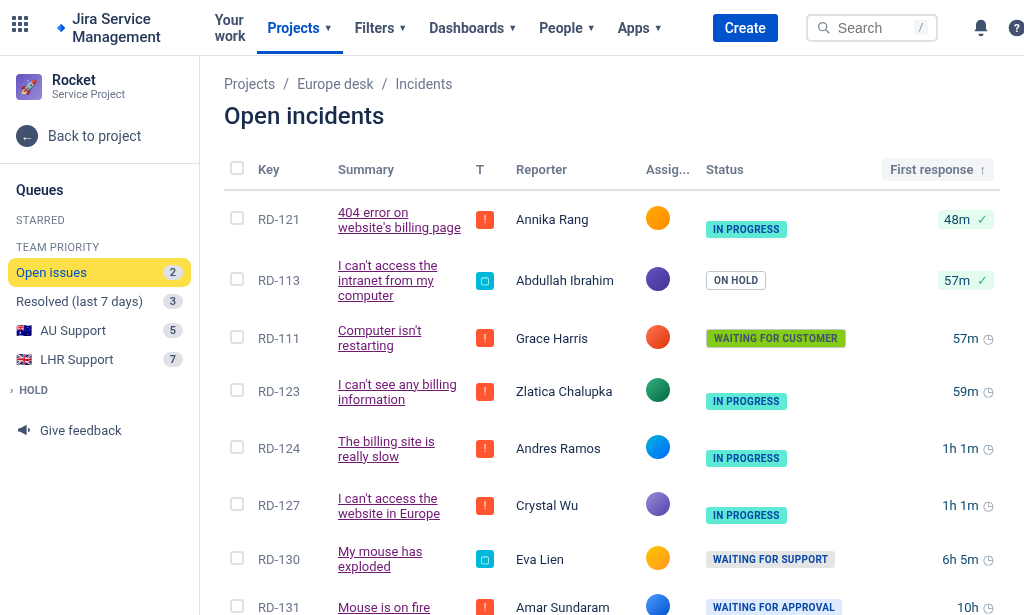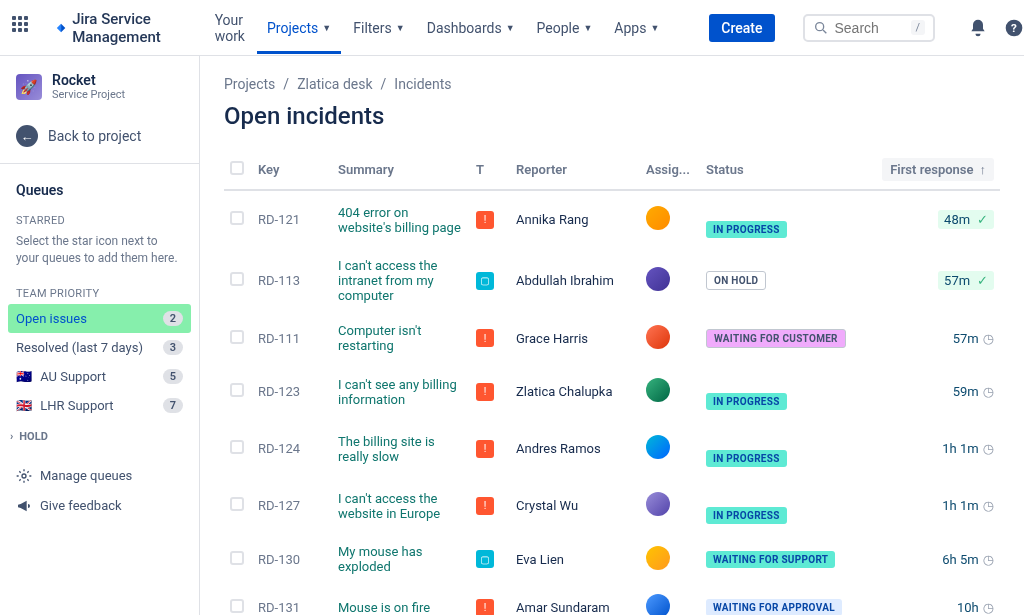--- a/index.html
+++ b/index.html
@@ -3,21 +3,21 @@
 <meta charset="utf-8">
 <style>
   * { box-sizing: border-box; margin: 0; padding: 0; }
   body { font-family: -apple-system, BlinkMacSystemFont, "Segoe UI", Roboto, sans-serif; font-size: 14px; color: #172B4D; background: #fff; }
   .topnav { display: flex; align-items: center; height: 56px; padding: 0 12px; border-bottom: 1px solid #DFE1E6; gap: 20px; }
   .app-switcher { width: 24px; height: 24px; display: grid; grid-template-columns: repeat(3,4px); grid-template-rows: repeat(3,4px); gap: 2px; cursor: pointer; margin-right: 8px; }
   .app-switcher span { background: #42526E; border-radius: 1px; }
   .logo { display: flex; align-items: center; gap: 6px; font-weight: 500; color: #253858; margin-right: 16px; font-size: 15px; }
   .logo svg { width: 18px; height: 18px; }
   .nav-items { display: flex; align-items: center; gap: 2px; }
-  .nav-item { padding: 6px 10px; color: #42526E; cursor: pointer; border-radius: 3px; display: flex; align-items: center; gap: 4px; font-weight: 400; font-size: 14px; }
+  .nav-item { padding: 6px 10px; color: #42526E; cursor: pointer; border-radius: 3px; display: flex; align-items: center; gap: 4px; font-weight: 700; font-size: 14px; }
   .nav-item.active { color: #0052CC; border-bottom: 3px solid #0052CC; border-radius: 0; padding-bottom: 15px; padding-top: 18px; }
   .chevron-down { font-size: 9px; color: #42526E; }
   .spacer { flex: 1; }
   .create-btn { background: #0052CC; color: #fff; padding: 6px 12px; border-radius: 3px; font-weight: 500; cursor: pointer; margin-right: 8px; }
   .search-box { display: flex; align-items: flex-start; background: #fff; border: 2px solid #DFE1E6; border-radius: 5px; padding: 4px 8px; width: 150px; gap: 6px; color:#7A869A; }
   .search-box input { border: none; outline: none; flex: 1; font-size: 14px; color:#172B4D; width: 70px; }
   .search-kbd { background:#F4F5F7; border-radius:3px; padding:1px 5px; font-size:11px; color:#7A869A; }
   .top-icons { display: flex; align-items: center; gap: 14px; margin-left: 12px; }
   .top-icon { width: 22px; height: 22px; color: #42526E; cursor: pointer; display:flex; align-items:center; justify-content:center; }
   .avatar-top { width: 26px; height: 26px; border-radius: 50%; background: linear-gradient(135deg,#36B37E,#00875A); cursor:pointer; }
@@ -28,48 +28,48 @@
   .project-icon { width: 26px; height: 26px; border-radius: 4px; background: linear-gradient(135deg,#6554C0,#998DD9); display:flex; align-items:center; justify-content:center; color:#fff; font-size:14px; }
   .project-name { font-weight: 600; font-size: 14px; }
   .project-type { font-size: 11px; color: #6B778C; }
   .back-link { display: flex; align-items: center; gap: 10px; padding: 8px; color: #42526E; cursor:pointer; border-radius:3px; }
   .back-circle { width:22px; height:22px; border-radius:50%; background:#42526E; color:#fff; display:flex; align-items:center; justify-content:center; font-size:13px; }
   .sb-divider { border-top: 1px solid #DFE1E6; margin: 8px -8px 12px -8px; }
   .sb-section-title { font-weight:600; padding: 6px 8px; }
   .sb-subheading { font-size: 11px; font-weight: 400; color:#6B778C; text-transform: uppercase; padding: 10px 8px 4px 8px; letter-spacing: 0.3px; }
   .sb-help { font-size: 12px; color:#6B778C; padding: 2px 8px 10px 8px; line-height:1.4; }
   .sb-item { display:flex; align-items:center; justify-content:space-between; padding: 7px 8px; border-radius: 3px; cursor:pointer; color:#42526E; font-size:13px; }
-  .sb-item.selected { background:#86efac; color:#0052CC; }
+  .sb-item.selected { background:#fde047; color:#0052CC;border-radius:8px; }
   .sb-item-left { display:flex; align-items:center; gap:8px; }
   .flag { font-size: 13px; }
   .count-pill { background:#DFE1E6; color:#42526E; border-radius: 10px; padding: 1px 7px; font-size: 11px; font-weight:600; }
   .sb-other { display:flex; align-items:center; gap:6px; padding: 10px 8px 0 2px; font-size:11px; font-weight:700; color:#6B778C; cursor:pointer; }
   .sb-footer { margin-top: 18px; }
   .sb-footer .sb-item { color:#42526E; gap:10px; }
 
   .main { flex:1; padding: 20px 24px; overflow-y:auto; }
   .breadcrumb { display:flex; gap:8px; color:#6B778C; font-size:14px; margin-bottom: 10px; }
   .breadcrumb a { color:#6B778C; text-decoration:none; cursor:pointer; }
   .page-title { font-size: 24px; font-weight:500; color:#172B4D; margin-bottom: 20px; }
   table { width:100%; border-collapse: collapse; }
   th { text-align:left; font-weight:600; color:#6B778C; font-size:13px; padding: 8px 6px; border-bottom: 2px solid #DFE1E6; }
   th.right { text-align:right; }
   td { padding: 10px 6px; font-size:13px; color:#172B4D; vertical-align: middle; }
   .cb { width:14px; height:14px; border:2px solid #DFE1E6; border-radius:3px; cursor:pointer; display:inline-block; }
   .key { color:#6B778C; }
-  .summary { color:#0f766e; cursor:pointer; }
+  .summary { color:#701a75; cursor:pointer;text-decoration:underline; }
   .type-badge { width:18px; height:18px; border-radius:3px; display:inline-flex; align-items:center; justify-content:center; color:#fff; font-size:10px; }
   .type-red { background:#FF5630; }
   .type-teal { background:#00B8D9; }
   .user-avatar { width:24px; height:24px; border-radius:50%; display:inline-block; background:#ccc; }
   .status { display:inline-block; font-size:10px; font-weight:700; padding:3px 7px; border-radius:3px; text-transform:uppercase; letter-spacing:0.3px; }
   .status.inprogress { background:#5eead4; color:#0747A6;margin-top:20px; }
   .status.onhold { background:#fff; color:#42526E; border:1px solid #C1C7D0; }
-  .status.waitcust { background:#f0abfc; color:#42526E; border:1px solid #C1C7D0; }
-  .status.waitsup { background:#5eead4; color:#0747A6; }
+  .status.waitcust { background:#84cc16; color:#42526E; border:1px solid #C1C7D0; }
+  .status.waitsup { background:#e5e5e5; color:#0747A6; }
   .status.waitapp { background:#DEEBFF; color:#0747A6; }
   .resp-cell { text-align:right; white-space:nowrap; }
   .resp-val { color:#0c4a6e; }
   .resp-check { color:#36B37E; margin-left:4px; }
   .resp-clock { color:#97A0AF; margin-left:4px; }
   .resp-badge { background:#E3FCEF; border-radius:3px; padding:2px 6px; display:inline-flex; align-items:center; gap:3px; }
   .sort-arrow { margin-left:2px; }
   .th-firstresp { background:#F4F5F7; padding:4px 8px; border-radius:3px; display:inline-flex; align-items:center; gap:4px; }
   .avatar-0{background:linear-gradient(135deg,#FFAB00,#FF8B00);}
   .avatar-1{background:linear-gradient(135deg,#6554C0,#403294);}
@@ -168,21 +168,20 @@
         <div class="project-type">Service Project</div>
       </div>
     </div>
     <div class="back-link">
       <div class="back-circle">←</div>
       <span>Back to project</span>
     </div>
     <div class="sb-divider"></div>
     <div class="sb-section-title">Queues</div>
     <div class="sb-subheading">Starred</div>
-    <div class="sb-help">Select the star icon next to your queues to add them here.</div>
     <div class="sb-subheading">Team Priority</div>
     <div id="team-priority">
         <div class="sb-item selected">
           <div class="sb-item-left">
             <span>Open issues</span>
           </div>
           <span class="count-pill">2</span>
         </div>
         <div class="sb-item">
           <div class="sb-item-left">
@@ -206,42 +205,33 @@
         </div>
       </div>
     <div class="sb-other">
       <span>›</span>
       <span>HOLD</span>
     </div>
     <div class="sb-footer">
       <div class="sb-item">
         <div class="sb-item-left">
           <svg width="16" height="16" viewBox="0 0 24 24">
-              <circle cx="12" cy="12" r="3" fill="none" stroke="#42526E" stroke-width="2"></circle>
-              <path fill="none" stroke="#42526E" stroke-width="2" d="M12 2v3m0 14v3M4 12H1m22 0h-3M5 5l2 2m10 10l2 2M5 19l2-2m10-10l2-2"></path>
-            </svg>
-          <span>Manage queues</span>
-        </div>
-      </div>
-      <div class="sb-item">
-        <div class="sb-item-left">
-          <svg width="16" height="16" viewBox="0 0 24 24">
               <path fill="#42526E" d="M3 10v4l4 1 9 5V4l-9 5-4 1zm15-1a3 3 0 010 6V9z"></path>
             </svg>
           <span>Give feedback</span>
         </div>
       </div>
     </div>
   </div>
 
   <div class="main">
     <div class="breadcrumb" id="breadcrumb">
         <a>Projects</a>
         <span>/</span>
-        <a>Zlatica desk</a>
+        <a>Europe desk</a>
         <span>/</span>
         <a>Incidents</a>
       </div>
     <h1 class="page-title">Open incidents</h1>
     <table>
       <thead>
         <tr>
           <th style="width:28px"><span class="cb"></span></th>
           <th style="width:80px">Key</th>
           <th>Summary</th>

